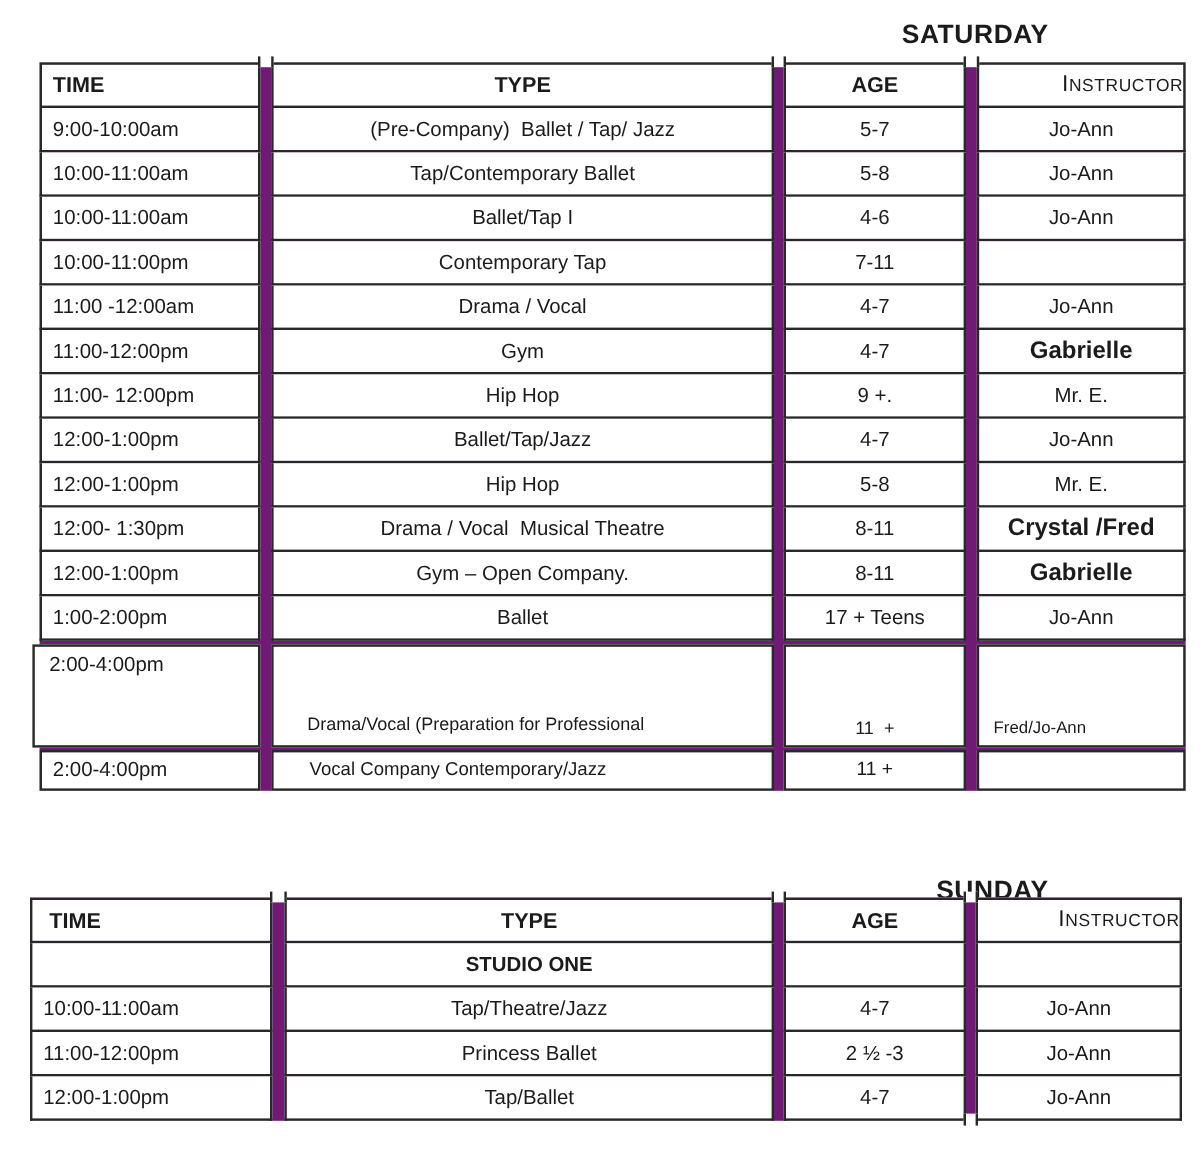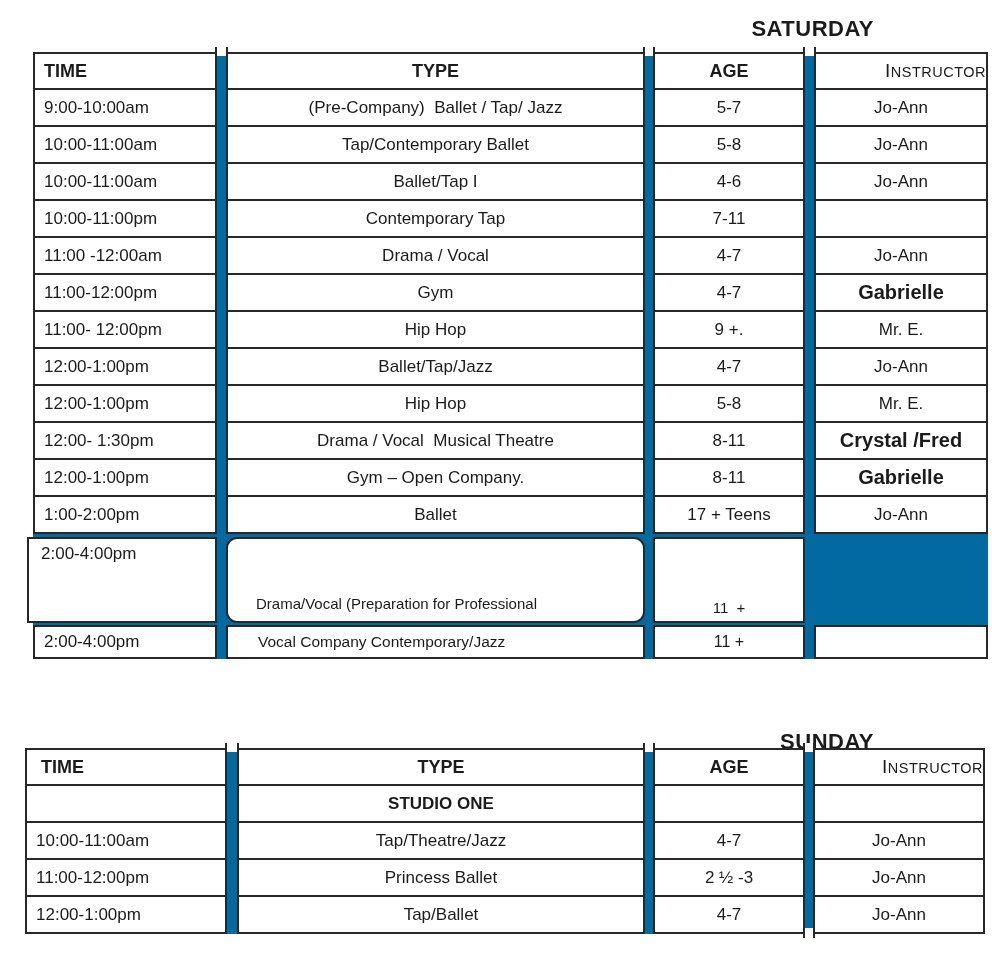--- a/index.html
+++ b/index.html
@@ -8,21 +8,21 @@
     font-family:"Liberation Sans",sans-serif;color:#1b1b1b;
     -webkit-font-smoothing:antialiased;
   }
   .day-title{
     position:absolute;left:0;width:874px;text-align:right;
     font-size:22px;font-weight:bold;letter-spacing:.5px;white-space:pre;
   }
   #saturday-title{top:16px;}
   #sunday-title{top:729px;}
 
-  .table{position:absolute;background:#0369a1;}
+  .table{position:absolute;background:#701a75;}
   #saturday-table{left:33px;top:52px;width:955px;}
   #sunday-table{left:25px;top:748px;width:960px;}
 
   .row{display:grid;height:37px;}
   .sat-cols{grid-template-columns:184px 9px 419px 8px 152px 9px 174px;}
   .sun-cols{grid-template-columns:202px 10px 408px 8px 152px 8px 172px;}
   .tall-cols{grid-template-columns:190px 9px 419px 8px 152px 9px 174px;}
 
   .cell{
     box-sizing:border-box;background:#fff;
@@ -39,21 +39,21 @@
   .small-text{font-size:20px;font-weight:bold;}
   .bold-center{font-weight:bold;}
 
   .instr-header{display:block;width:100%;text-align:right;font-size:14.5px;font-weight:normal;letter-spacing:.5px;}
   .instr-header::first-letter{font-size:19px;}
 
   
   .tall-row{height:86px;margin-top:3px;margin-left:-6px;width:961px;}
   .tall-row .cell{border-top-width:2px;}
   .tall-time{align-items:flex-start;padding-top:5px;padding-left:12px;}
-  .tall-type{display:block;padding:5px 0 0 28px;font-size:15px;line-height:24px;text-align:left;border-radius:11px;}
+  .tall-type{display:block;padding:5px 0 0 28px;font-size:15px;line-height:24px;text-align:left;}
   .tall-age{align-items:flex-end;justify-content:center;padding-bottom:5px;font-size:15px;}
   .tall-instr{align-items:flex-end;justify-content:flex-start;padding:0 0 7px 12px;font-size:14px;}
 
   .last-row{height:34px;margin-top:2px;}
   .last-row .cell{border-top-width:2px;}
   .last-type{justify-content:flex-start;padding-left:30px;font-size:15.5px;}
   .last-age{font-size:16px;}
 
   
   .notch{
@@ -211,20 +211,21 @@
     <div class="cell c-time tall-time"><span>2:00-4:00pm</span></div>
     <div class="gapcell"></div>
     <div class="cell tall-type">
       <span style="display:block">Drama/Vocal (Preparation for Professional</span>
       
       
     </div>
     <div class="gapcell"></div>
     <div class="cell tall-age"><span>11  +</span></div>
     <div class="gapcell"></div>
+    <div class="cell tall-instr"><span>Fred/Jo-Ann</span></div>
   </div>
 
   <div class="row last-row sat-cols">
     <div class="cell c-time"><span>2:00-4:00pm</span></div>
     <div class="gapcell"></div>
     <div class="cell last-type"><span>Vocal Company Contemporary/Jazz</span></div>
     <div class="gapcell"></div>
     <div class="cell c-age last-age"><span>11 +</span></div>
     <div class="gapcell"></div>
     <div class="cell c-instr"><span></span></div>

